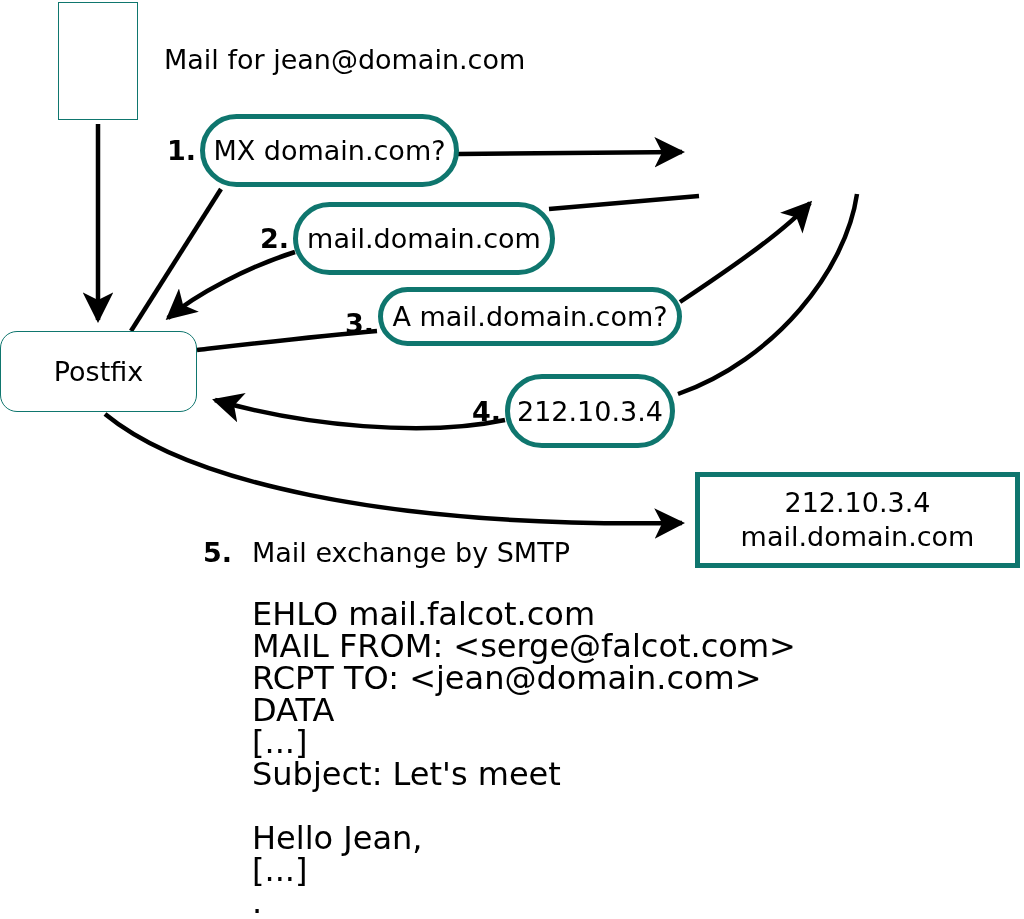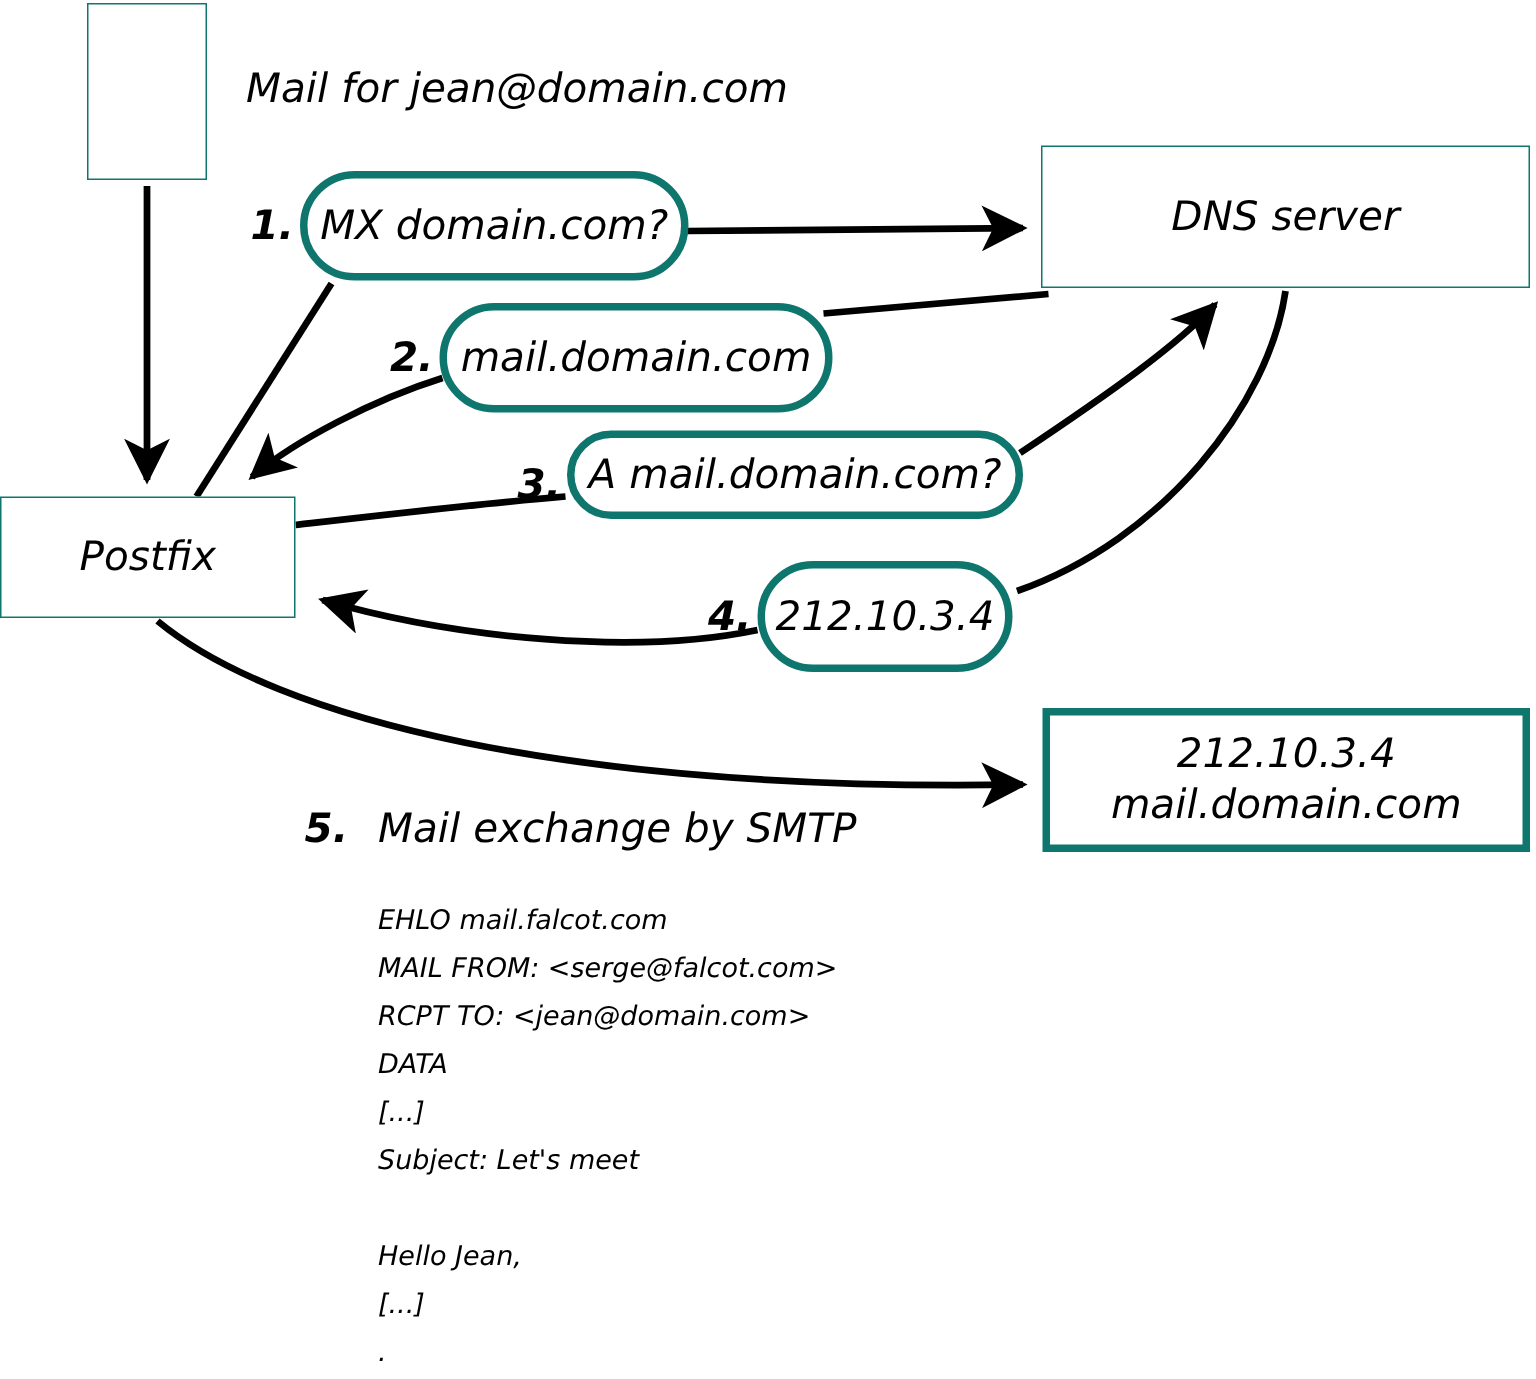--- a/index.html
+++ b/index.html
@@ -3,21 +3,20 @@
 <meta charset="utf-8">
 <style>
   html,body{margin:0;padding:0;background:#ffffff;}
   #canvas{
     position:relative;
     width:1024px;height:919px;
     background:#ffffff;
     font-family:"DejaVu Sans","Liberation Sans",sans-serif;
     color:#000000;
     overflow:hidden;
-    font-style:italic;
   }
   #wires{position:absolute;left:0;top:0;z-index:0;}
   .node{
     position:absolute;
     background:#ffffff;
     border:1px solid #0f766e;
     display:flex;align-items:center;justify-content:center;
     box-sizing:border-box;
     font-size:27px;
     z-index:1;
@@ -39,21 +38,21 @@
   .floating-label{
     position:absolute;
     font-size:27px;
     white-space:nowrap;
     z-index:2;
   }
   .twoline{flex-direction:column;line-height:34px;}
   #smtp-session{
     position:absolute;
     left:252px;top:598px;
-    font-size:18px;
+    font-size:32px;
     line-height:32px;
     white-space:pre;
     z-index:2;
   }
   #step5-num{left:203px;top:537px;width:36px;justify-content:flex-start;position:absolute;display:flex;font-weight:bold;font-size:27px;}
   #step5-label{left:252px;top:537px;text-align:right;}
 </style>
 </head>
 <body>
 
@@ -88,23 +87,22 @@
 
   <div class="stepnum" style="left:239px;top:202px;height:73px;">2.</div>
   <div class="node pill" style="left:293px;top:202px;width:262px;height:73px;">mail.domain.com</div>
 
   <div class="stepnum" style="left:324px;top:287px;height:73px;">3.</div>
   <div class="node pill" style="left:378px;top:287px;width:304px;height:59px;">A mail.domain.com?</div>
 
   <div class="stepnum" style="left:451px;top:374px;height:74px;">4.</div>
   <div class="node pill" style="left:505px;top:374px;width:170px;height:74px;">212.10.3.4</div>
 
-  <div class="node" style="left:0px;top:331px;width:197px;height:81px;">Postfix</div>
+  <div class="node" style="left:0px;top:331px;width:197px;height:81px;border-radius:17px;">Postfix</div>
 
-  <div class="node" style="left:694px;top:97px;width:326px;height:95px;">DNS server</div>
 
   <div class="node twoline" style="left:695px;top:472px;width:325px;height:96px;border-width:5px;">
     <div>212.10.3.4</div>
     <div>mail.domain.com</div>
   </div>
 
   <div id="step5-num" class="stepnum">5.</div>
   <div id="step5-label" class="floating-label">Mail exchange by SMTP</div>
 
   <div id="smtp-session">EHLO mail.falcot.com

